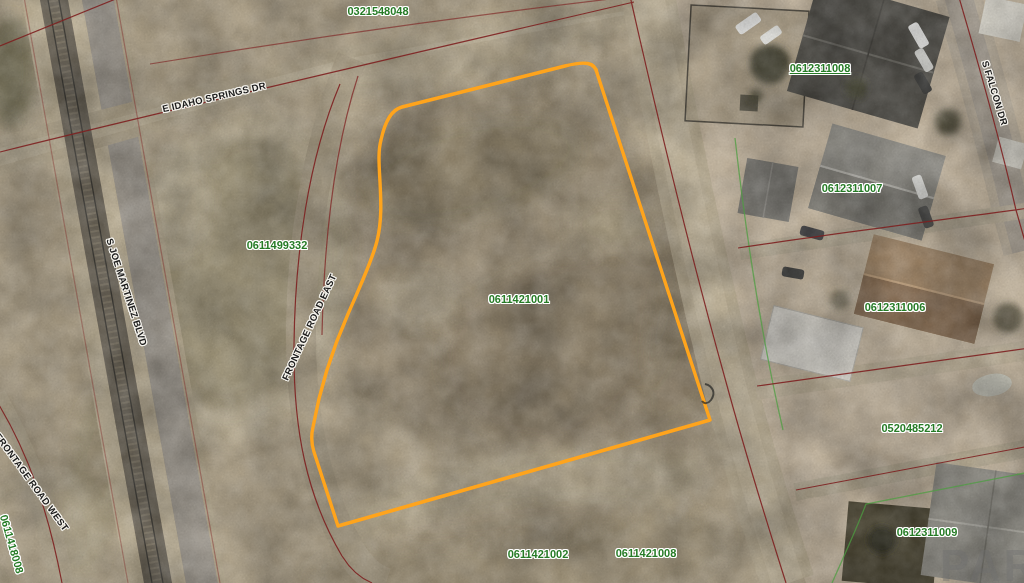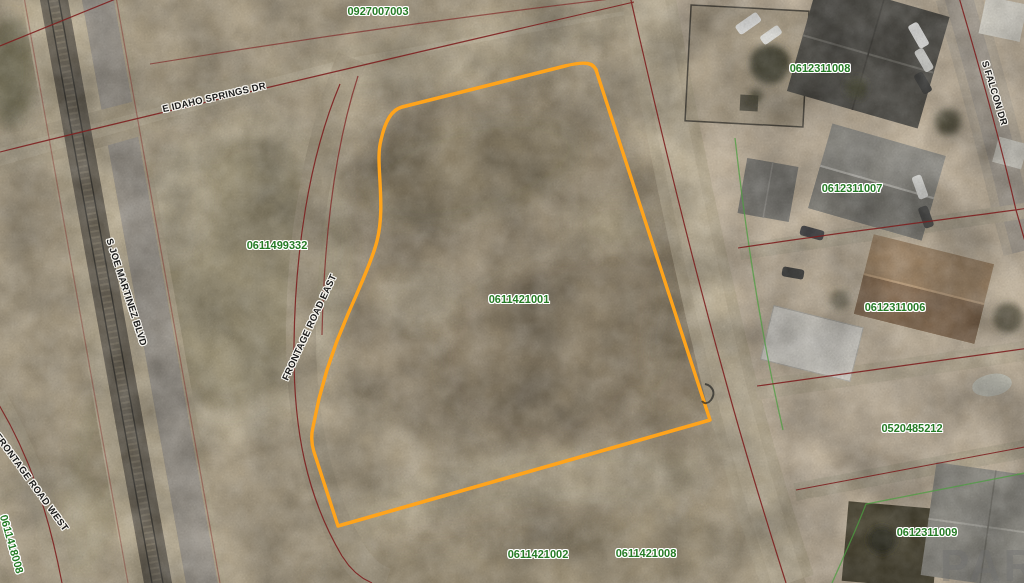--- a/index.html
+++ b/index.html
@@ -211,22 +211,22 @@
 
     <path d="M402,107 L565,66 C585,61 595,62 597,73 L710,420 L338,526 L314,452
              C311,443 311,436 313,427 C320,388 333,348 348,314 C361,284 372,261 377,241
              C382,221 381,201 380,182 C379,164 378,151 381,140 C384,126 390,110 402,107 Z" fill="none" style="stroke:var(--c-highlight,#FFA41C)" stroke-width="3.4" stroke-linejoin="round" stroke-linecap="round"></path>
     <path d="M705,384 C713,386 716,393 711,400 C708,404 704,404 702,401" fill="none" stroke="#2b2b28" stroke-width="2" opacity=".75"></path>
   </svg>
 
   <div id="watermark">PAR</div>
 
   <div id="labels">
-      <div class="parcel-label" style="left: 378px; top: 11px; transform: translate(-50%, -50%) rotate(0deg);">0927007003</div>
-      <div class="parcel-label" style="left: 820px; top: 68px; transform: translate(-50%, -50%) rotate(0deg);">0612311008</div>
+      <div class="parcel-label" style="left: 378px; top: 11px; transform: translate(-50%, -50%) rotate(0deg);">0321548048</div>
+      <div class="parcel-label" style="left: 820px; top: 68px; transform: translate(-50%, -50%) rotate(0deg); text-decoration: underline;">0612311008</div>
       <div class="parcel-label" style="left: 237px; top: 245px; transform: translate(-50%, -50%) rotate(0deg); margin-left: 40px;">0611499332</div>
       <div class="parcel-label" style="left: 852px; top: 188px; transform: translate(-50%, -50%) rotate(0deg);">0612311007</div>
       <div class="parcel-label" style="left: 515px; top: 299px; transform: translate(-50%, -50%) rotate(0deg); padding-left: 8px;">0611421001</div>
       <div class="parcel-label" style="left: 885px; top: 307px; transform: translate(-50%, -50%) rotate(0deg); margin-left: 10px;">0612311006</div>
       <div class="parcel-label" style="left: 912px; top: 428px; transform: translate(-50%, -50%) rotate(0deg);">0520485212</div>
       <div class="parcel-label" style="left: 538px; top: 510px; transform: translate(-50%, -50%) rotate(0deg); margin-top: 44px;">0611421002</div>
       <div class="parcel-label" style="left: 646px; top: 553px; transform: translate(-50%, -50%) rotate(0deg);">0611421008</div>
       <div class="parcel-label" style="left: 927px; top: 532px; transform: translate(-50%, -50%) rotate(0deg);">0612311009</div>
       <div class="parcel-label" style="left: 12px; top: 544px; transform: translate(-50%, -50%) rotate(74deg);">0611418008</div>
       <div class="road-label" style="left: 214px; top: 97px; transform: translate(-50%, -50%) rotate(-13deg);">E IDAHO SPRINGS DR</div>

